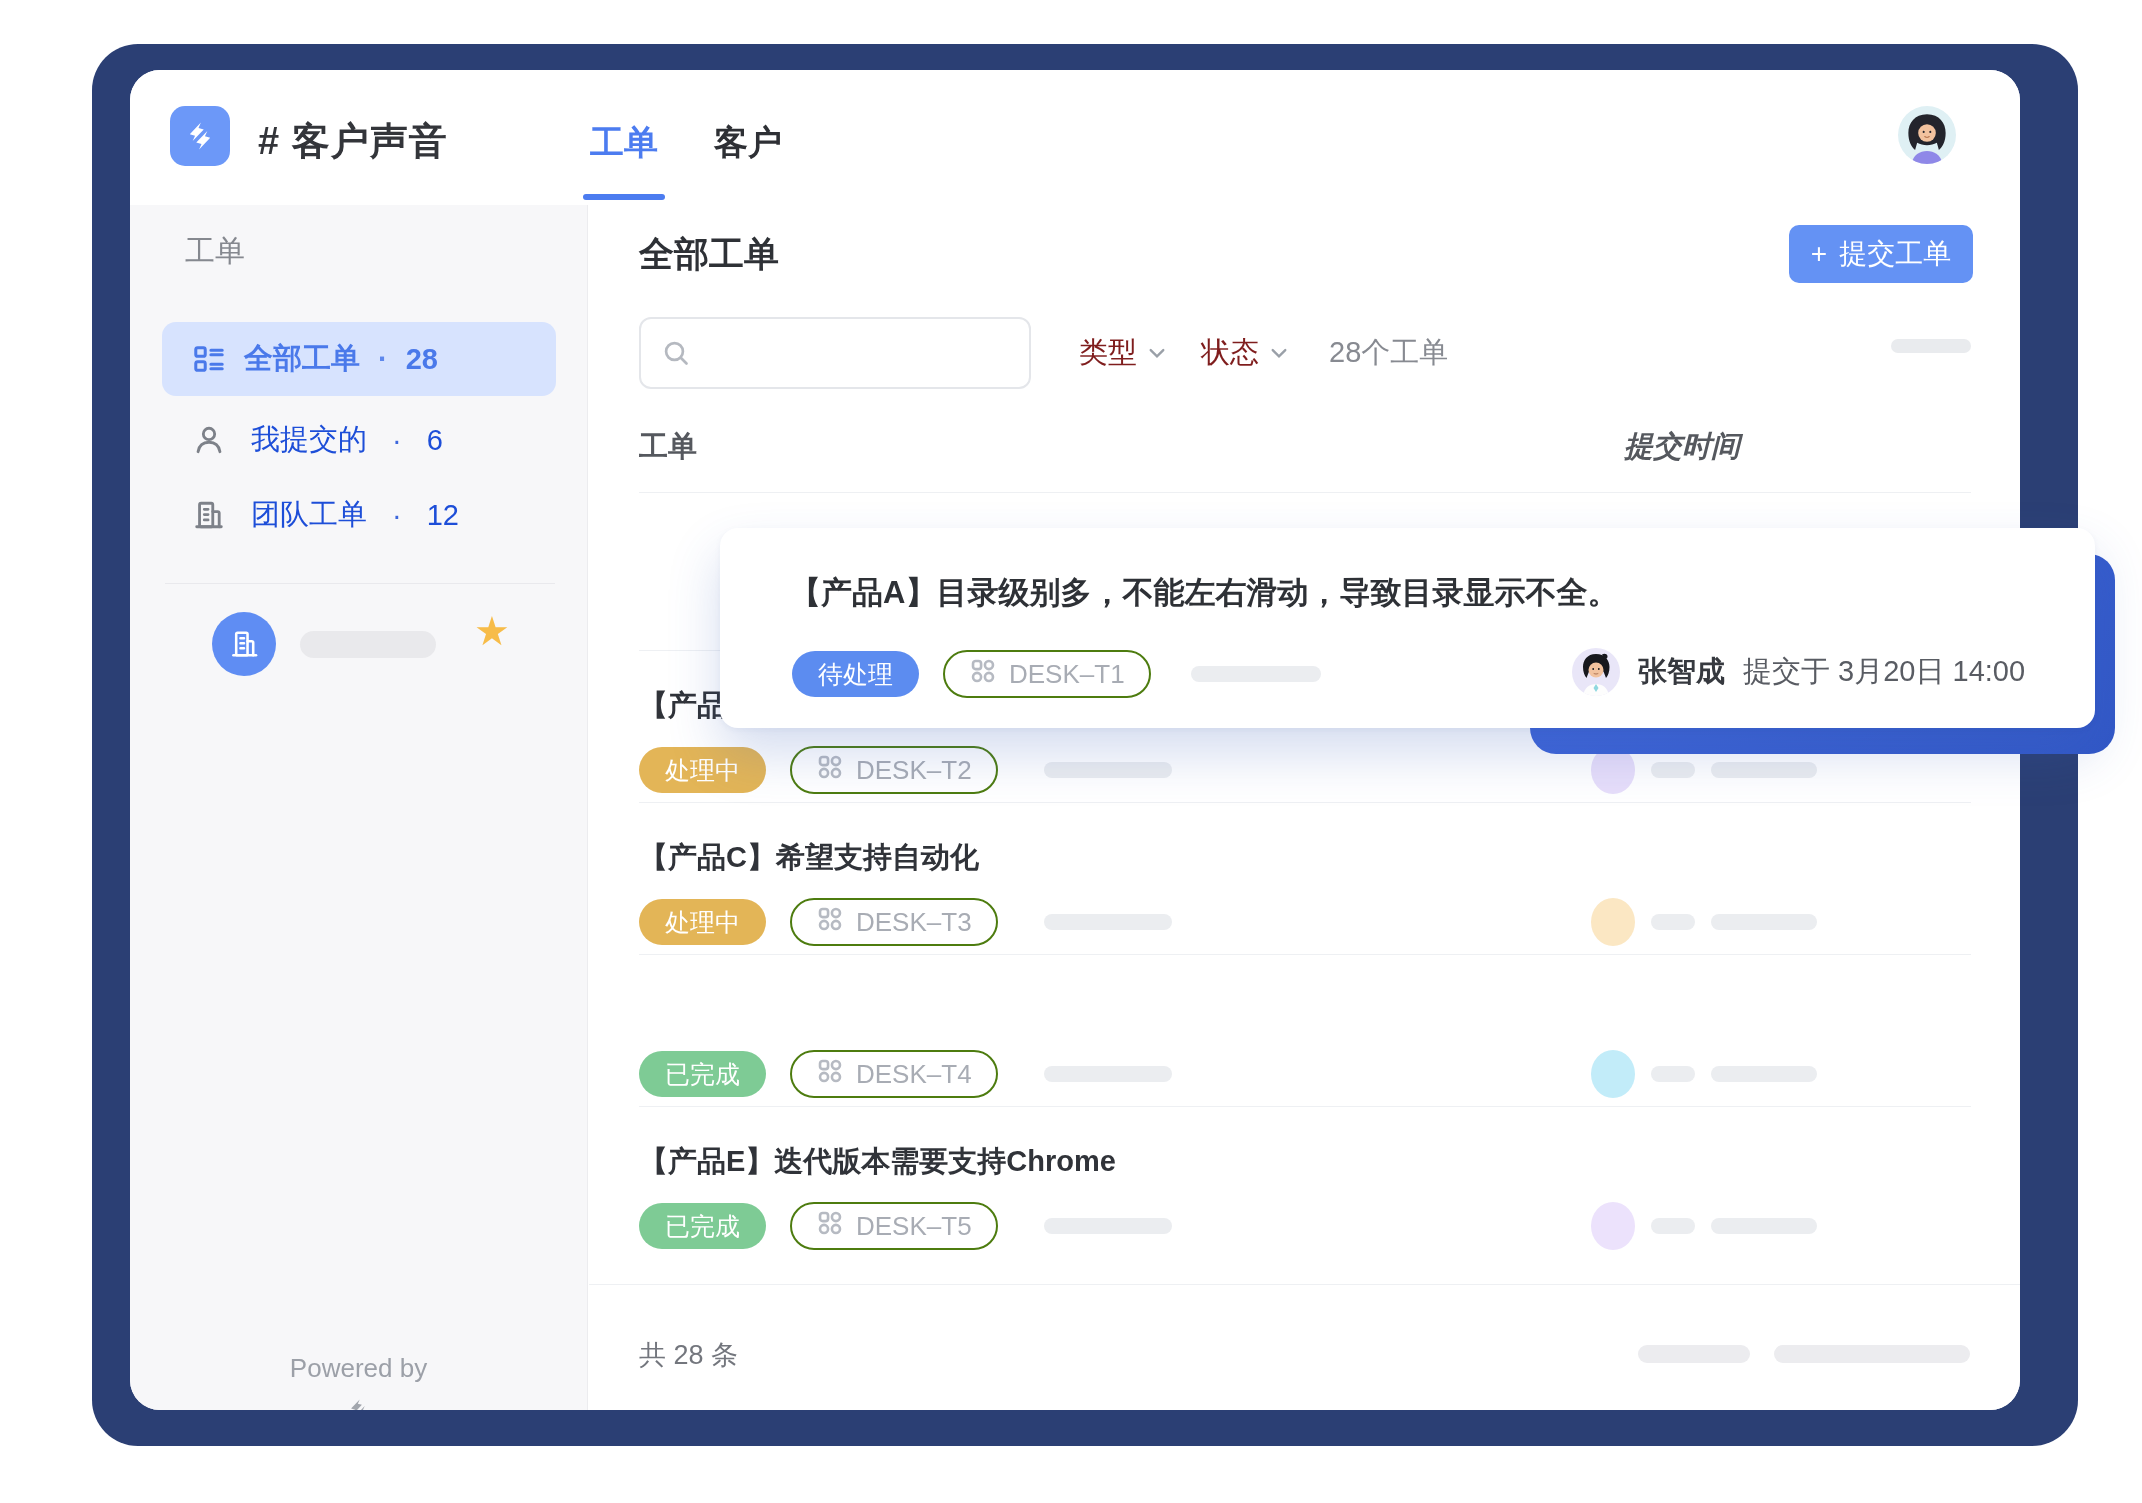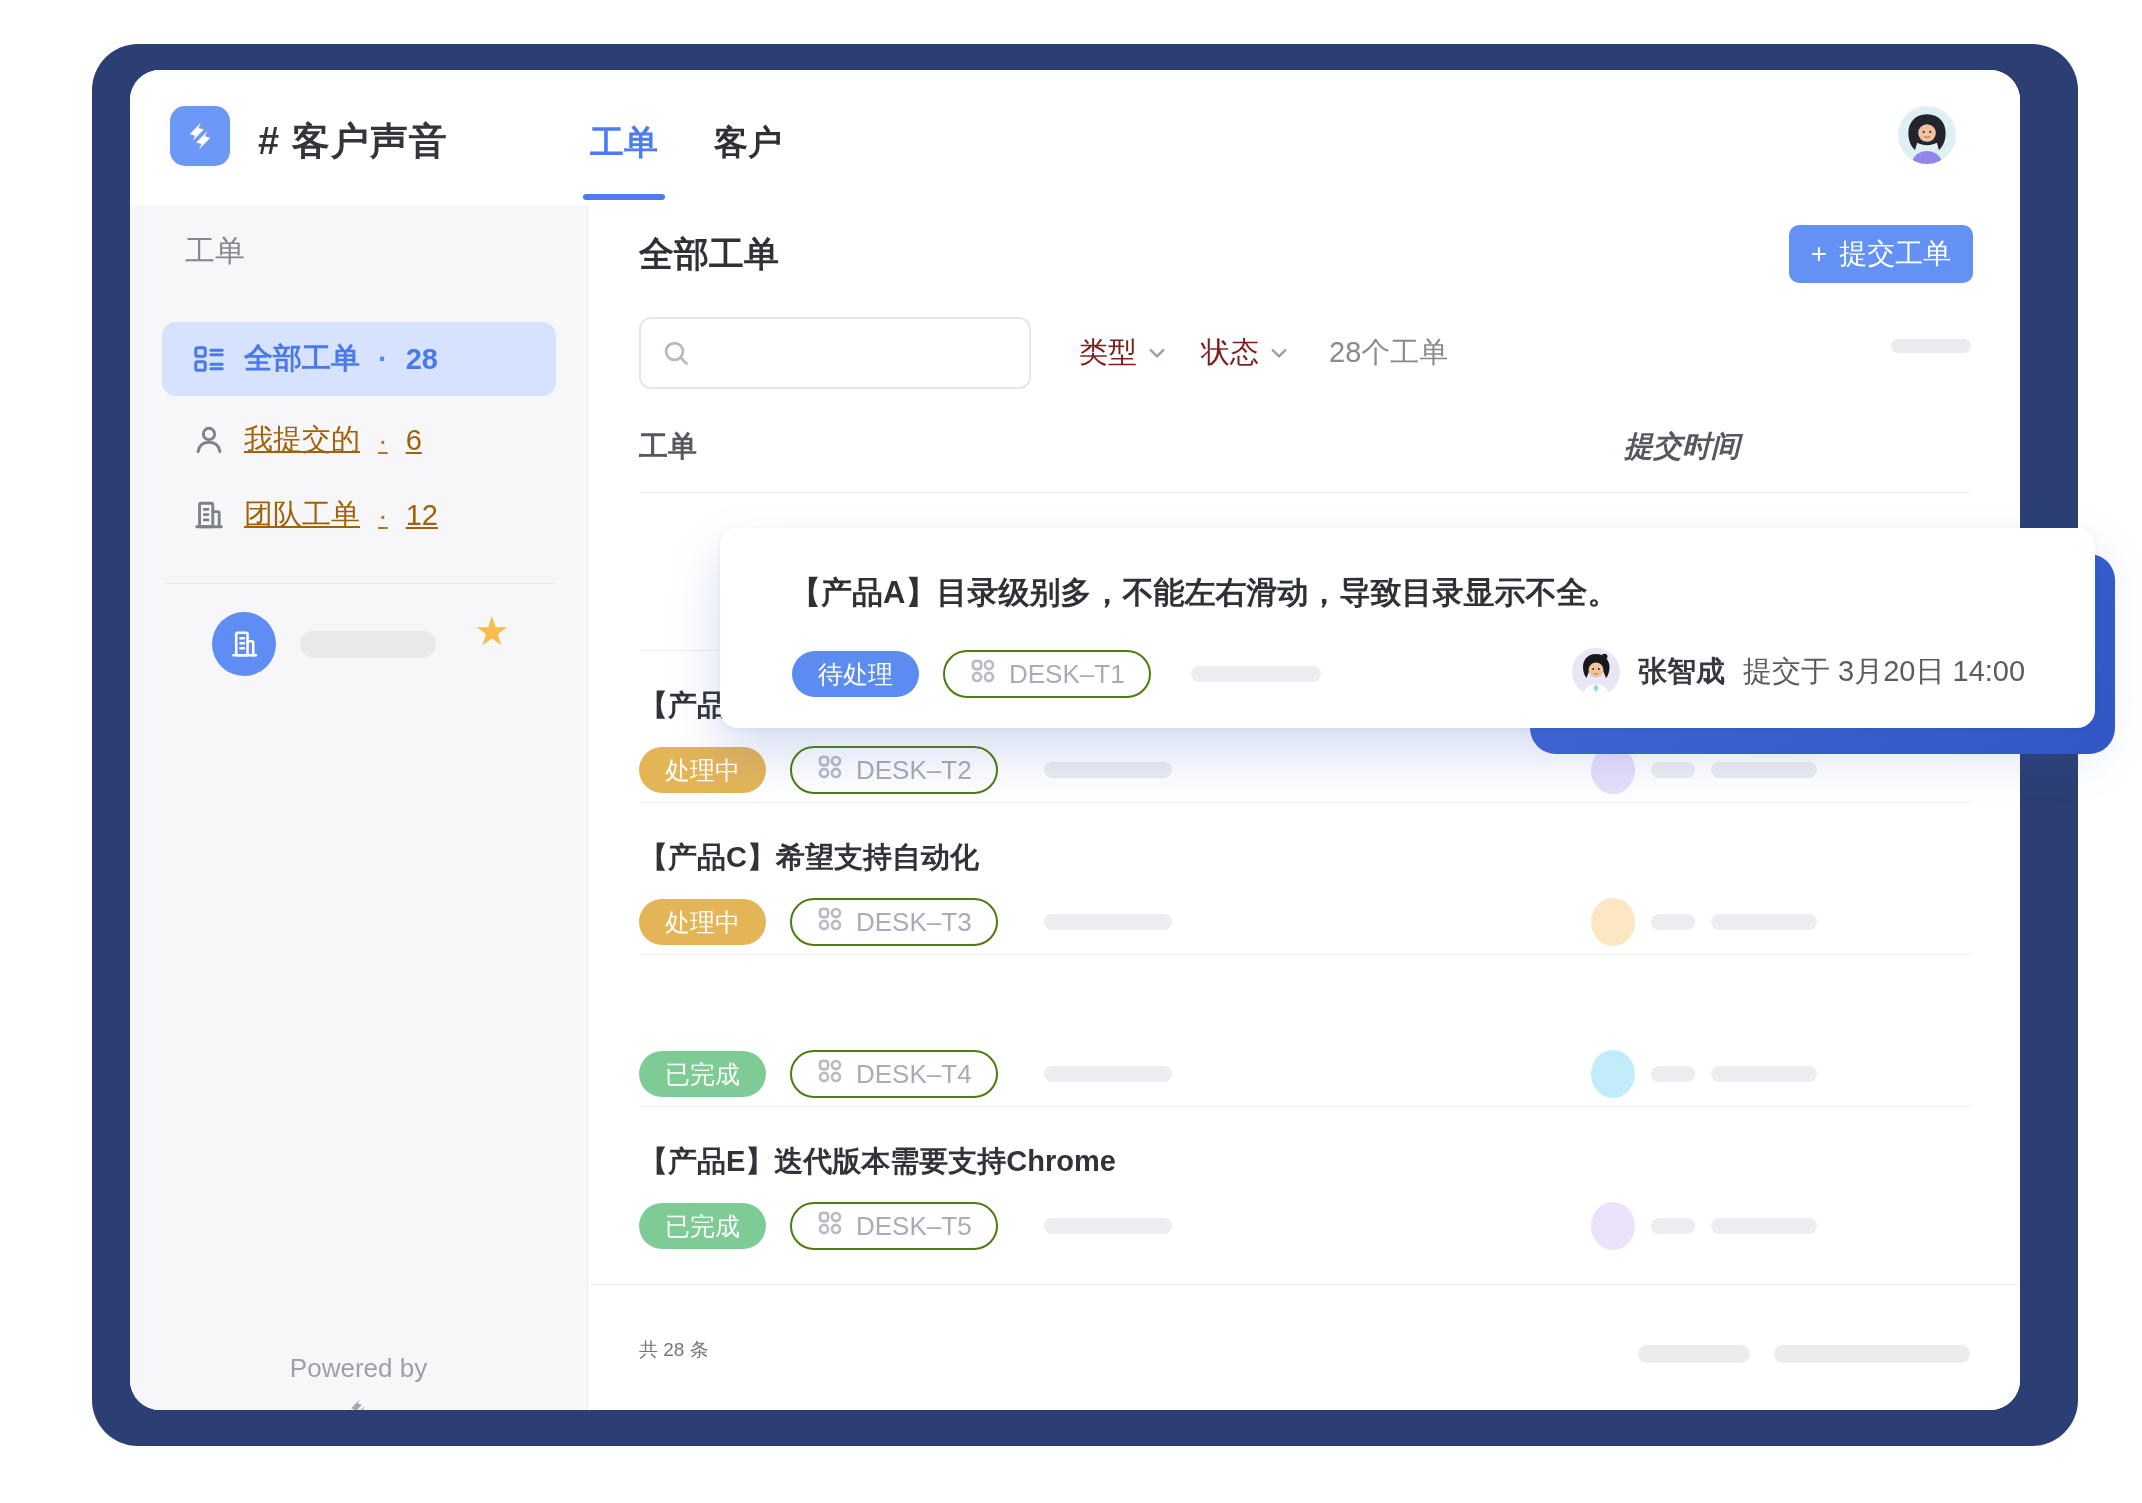--- a/index.html
+++ b/index.html
@@ -20,21 +20,21 @@
   .tab.active{color:#4c7cf0;}
   .tab.t0{left:460px;} .tab.t1{left:584px;}
   .tab-underline{position:absolute;left:453px;top:124px;width:82px;height:6px;border-radius:3px;background:#4c7cf0;}
   .avatar-top{position:absolute;left:1768px;top:36px;width:58px;height:58px;cursor:pointer;}
   
   .sidebar{position:absolute;left:0;top:135px;width:458px;height:1205px;background:#f7f7f9;border-right:1px solid #ececef;box-sizing:border-box;}
   .sb-title{position:absolute;left:55px;top:26px;font-size:30px;color:#85888f;}
   .sb-item-active{position:absolute;left:32px;top:117px;width:394px;height:74px;border-radius:14px;background:#d7e3fe;
         display:flex;align-items:center;gap:18px;padding-left:30px;box-sizing:border-box;
         color:#4a79ea;font-size:29px;font-weight:600;cursor:pointer;}
-  .sb-item{position:absolute;left:62px;height:46px;display:flex;align-items:center;gap:18px;font-size:29px;color:#a16207;cursor:pointer;text-decoration:underline;}
+  .sb-item{position:absolute;left:62px;height:46px;display:flex;align-items:center;gap:25px;font-size:29px;color:#1d4ed8;cursor:pointer;}
   .sb-item.i1{top:212px;} .sb-item.i2{top:287px;}
   .sb-dot{font-size:29px;line-height:1;opacity:.85;}
   .sb-ic{flex:0 0 auto;display:flex;}
   .sb-div{position:absolute;left:35px;top:378px;width:390px;height:1px;background:#e9e9ed;}
   .org-avatar{position:absolute;left:82px;top:407px;width:64px;height:64px;border-radius:50%;background:#5f8df3;
         display:flex;align-items:center;justify-content:center;}
   .org-bar{position:absolute;left:170px;top:426px;width:136px;height:27px;border-radius:14px;background:#e9e9ec;}
   .star{position:absolute;left:344px;top:406px;font-size:40px;color:#f7bc49;cursor:pointer;line-height:1;}
   .powered{position:absolute;left:0;right:0;top:1148px;display:flex;align-items:center;justify-content:center;gap:12px;
         color:#9ca0a8;font-size:26px;flex-direction:column;}
@@ -61,21 +61,21 @@
   .row-meta{position:absolute;left:0;top:96px;height:48px;display:flex;align-items:center;width:100%;}
   .badge{height:46px;padding:0 26px;border-radius:23px;color:#fff;font-size:25px;display:flex;align-items:center;white-space:nowrap;}
   .tpill{height:48px;margin-left:24px;padding:0 24px;border:2px solid #4d7c0f;border-radius:25px;box-sizing:border-box;
         display:flex;align-items:center;gap:12px;color:#a8acb4;font-size:26px;white-space:nowrap;background:#fff;}
   .bar{background:#ebedf0;border-radius:8px;height:16px;flex:0 0 auto;}
   .bar-mid{width:128px;margin-left:46px;}
   .row-right{position:absolute;left:952px;top:0;height:48px;display:flex;align-items:center;gap:16px;}
   .row-avatar{width:44px;height:48px;border-radius:50%;}
   .bar-s{width:44px;} .bar-l{width:106px;}
   .main-divider{position:absolute;left:0;top:1079px;width:100%;height:1px;background:#eef0f3;}
-  .total{position:absolute;left:50px;top:1132px;font-size:19px;color:#73767d;}
+  .total{position:absolute;left:50px;top:1132px;font-size:27px;color:#73767d;}
   .fpill{position:absolute;top:1140px;height:18px;border-radius:9px;background:#ececef;}
   .fpill.p1{left:1049px;width:112px;} .fpill.p2{left:1185px;width:196px;}
   
   .echo{position:absolute;left:1530px;top:554px;width:585px;height:200px;border-radius:26px;
         background:linear-gradient(135deg,#4168dd,#3157c6);z-index:20;}
   .float-card{position:absolute;left:720px;top:528px;width:1375px;height:200px;background:#fff;border-radius:18px;z-index:30;
         box-shadow:0 2px 6px rgba(40,60,120,.05),0 26px 52px rgba(64,98,187,.22);cursor:pointer;}
   .fc-title{position:absolute;left:70px;top:44px;font-size:31px;font-weight:600;color:#2e3136;white-space:nowrap;}
   .fc-meta{position:absolute;left:72px;top:122px;height:48px;display:flex;align-items:center;}
   .fc-bar{width:130px;margin-left:40px;}

